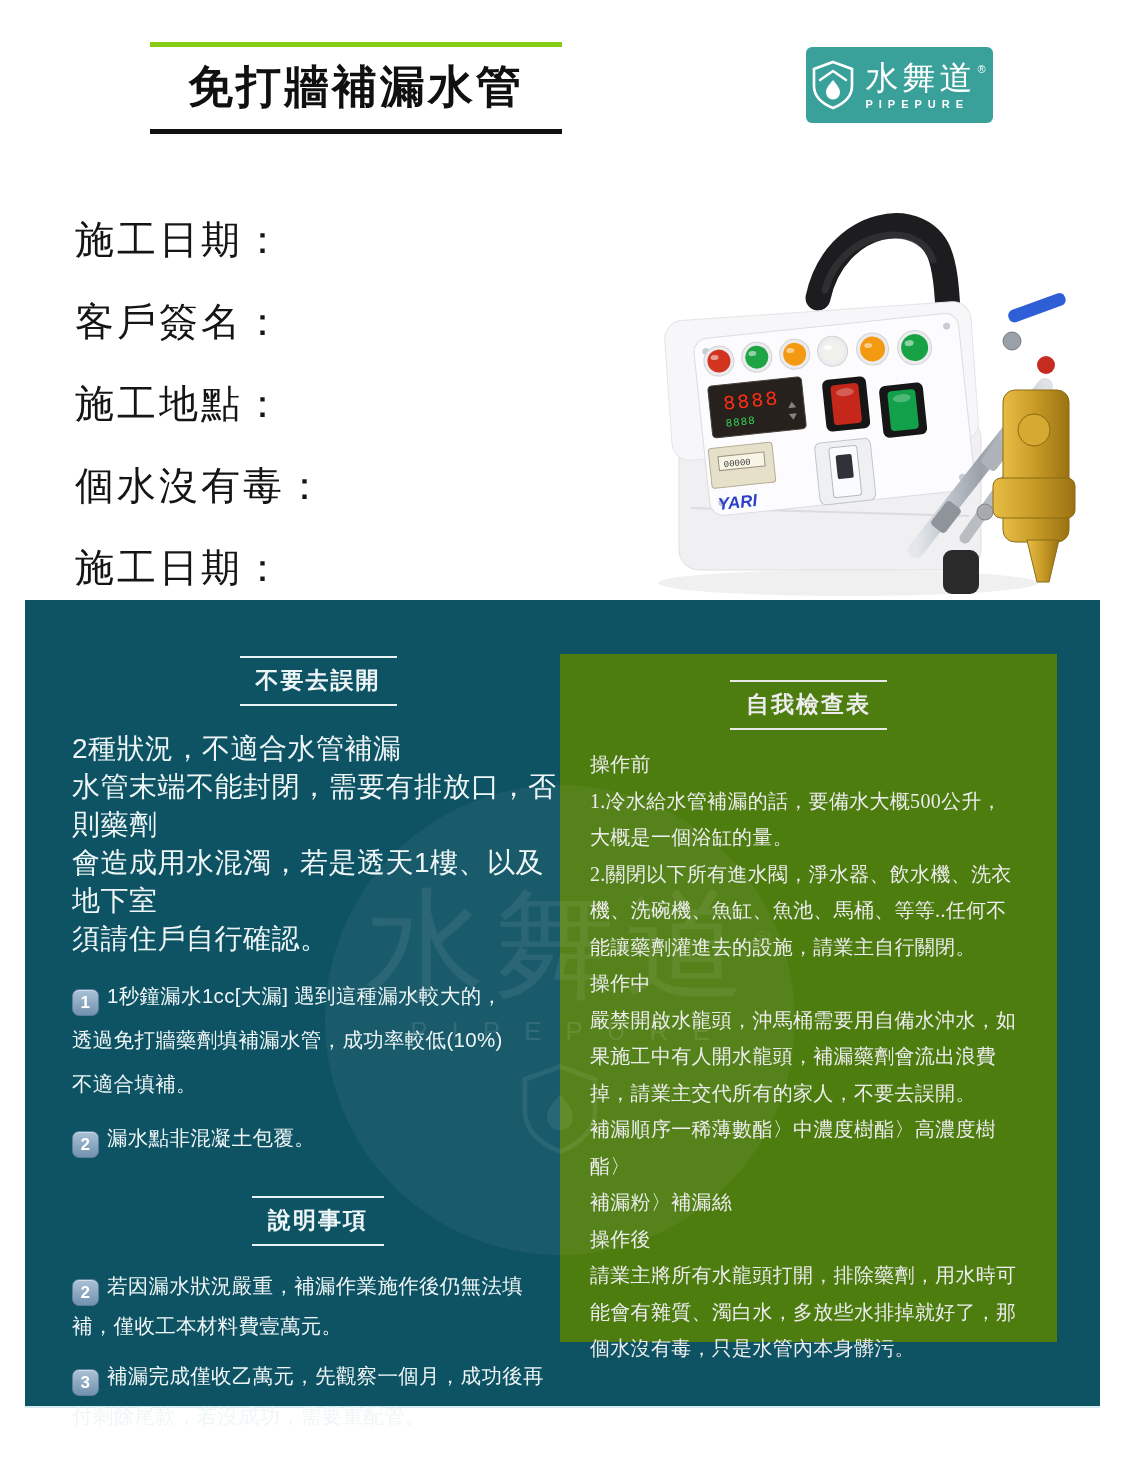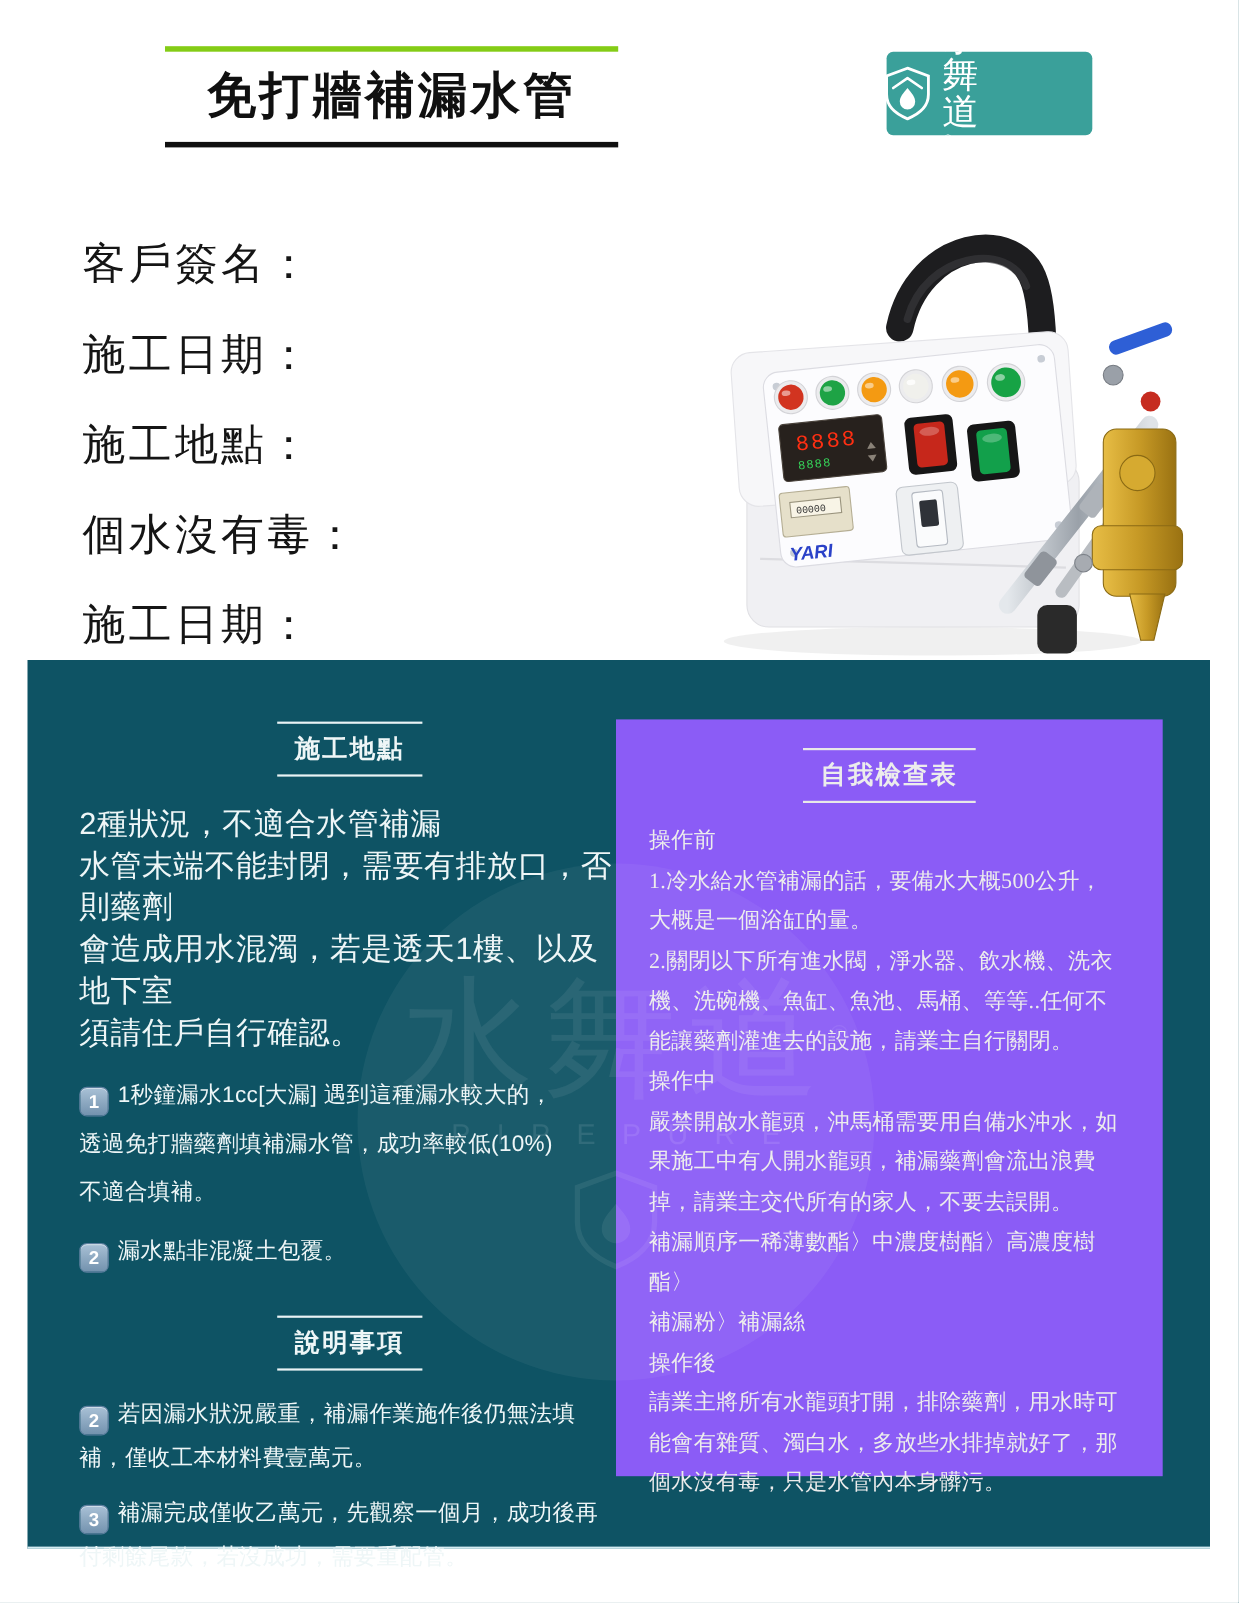--- a/index.html
+++ b/index.html
@@ -16,21 +16,21 @@
   }
   .title-block h1{
     margin:0;font-size:45px;font-weight:bold;color:#101010;letter-spacing:3px;
   }
   .logo-box{
     position:absolute;left:806px;top:47px;width:187px;height:76px;
     background:#3aa09a;border-radius:6px;color:#ffffff;
     display:flex;align-items:center;justify-content:center;gap:9px;
   }
   .logo-shield{flex:0 0 auto;display:block;}
-  .logo-texts{display:flex;flex-direction:row;align-items:flex-start;}
+  .logo-texts{display:flex;flex-direction:column;align-items:flex-start;}
   .logo-cjk{font-size:33px;letter-spacing:4px;line-height:34px;position:relative;font-weight:500;}
   .logo-reg{font-size:11px;vertical-align:top;position:relative;top:-9px;left:1px;}
   .logo-sub{font-size:11px;letter-spacing:6px;margin-top:3px;font-weight:bold;}
   
   .form-fields{
     position:absolute;left:75px;top:213px;display:flex;flex-direction:column;gap:28px;
     font-size:39px;color:#151515;letter-spacing:3px;
   }
   
   .machine{position:absolute;left:613px;top:178px;width:478px;height:424px;}
@@ -68,21 +68,21 @@
     background:linear-gradient(180deg,#a9c1d6 0%,#7392ae 100%);
     border:1px solid #5d7f9f;box-sizing:border-box;
     color:#ffffff;font-size:17px;font-weight:bold;text-align:center;line-height:25px;
     vertical-align:-5px;margin-right:8px;
     box-shadow:inset 0 1px 0 rgba(255,255,255,0.45);
   }
   .instr-head{margin:36px auto 20px !important;}
   
   .check-box{
     position:absolute;left:535px;top:54px;width:497px;height:688px;box-sizing:border-box;
-    background:#8b5cf6;color:#ececec;padding:26px 30px 0;z-index:1;
+    background:#4d7c0f;color:#ececec;padding:26px 30px 0;z-index:1;
   }
   .check-box .sec-head{margin-bottom:16px;border-color:#e8e8e8;}
   .check-body{font-size:20px;line-height:36.5px;letter-spacing:0.3px;font-family:Liberation Serif, serif;}
 </style>
 </head>
 <body>
 
 <div class="title-block">
   <h1>免打牆補漏水管</h1>
 </div>
@@ -93,22 +93,22 @@
     <polyline points="10,21 23,12 36,21" fill="none" stroke="#ffffff" stroke-width="2.4" stroke-linecap="round" stroke-linejoin="round"></polyline>
     <path d="M23 21 C27 26 30 29 30 33.5 A7 7 0 1 1 16 33.5 C16 29 19 26 23 21 Z" fill="#ffffff"></path>
   </svg>
   <div class="logo-texts">
     <div class="logo-cjk"><span>水舞道</span><span class="logo-reg">®</span></div>
     <div class="logo-sub">PIPEPURE</div>
   </div>
 </div>
 
 <div class="form-fields">
+  <div>施工日期：</div>
   <div>客戶簽名：</div>
-  <div>施工日期：</div>
   <div>施工地點：</div>
   <div>個水沒有毒：</div>
   <div>施工日期：</div>
 </div>
 
 <div class="machine">
 <svg width="478" height="424" viewBox="0 0 478 424">
   <defs>
     <linearGradient id="goldGrad" x1="0" y1="0" x2="1" y2="0">
       <stop offset="0" stop-color="#e7bd45"></stop>
@@ -234,21 +234,21 @@
   <div class="watermark">
     <div class="wm-cjk"><span>水舞道</span><span class="wm-reg">®</span></div>
     <div class="wm-sub">PIPEPURE</div>
     <svg class="wm-shield" width="86" height="96" viewBox="0 0 46 52">
       <path d="M23 3 L42 10 V27 C42 38 33 45 23 49 C13 45 4 38 4 27 V10 Z" fill="none" stroke="#ffffff" stroke-width="2.6"></path>
       <path d="M23 18 C27 23 30 26 30 30.5 A7 7 0 1 1 16 30.5 C16 26 19 23 23 18 Z" fill="#ffffff"></path>
     </svg>
   </div>
 
   <div class="note-col">
-    <span class="sec-head">施工地點</span>
+    <span class="sec-head">不要去誤開</span>
     <div class="intro pre">2種狀況，不適合水管補漏
 水管末端不能封閉，需要有排放口，否則藥劑
 會造成用水混濁，若是透天1樓、以及 地下室
 須請住戶自行確認。</div>
 
     <div class="n-items items-notice">
       <div class="item">
         <span class="badge">1</span><span class="pre">1秒鐘漏水1cc[大漏] 遇到這種漏水較大的，
 透過免打牆藥劑填補漏水管，成功率較低(10%)
 不適合填補。</span>

